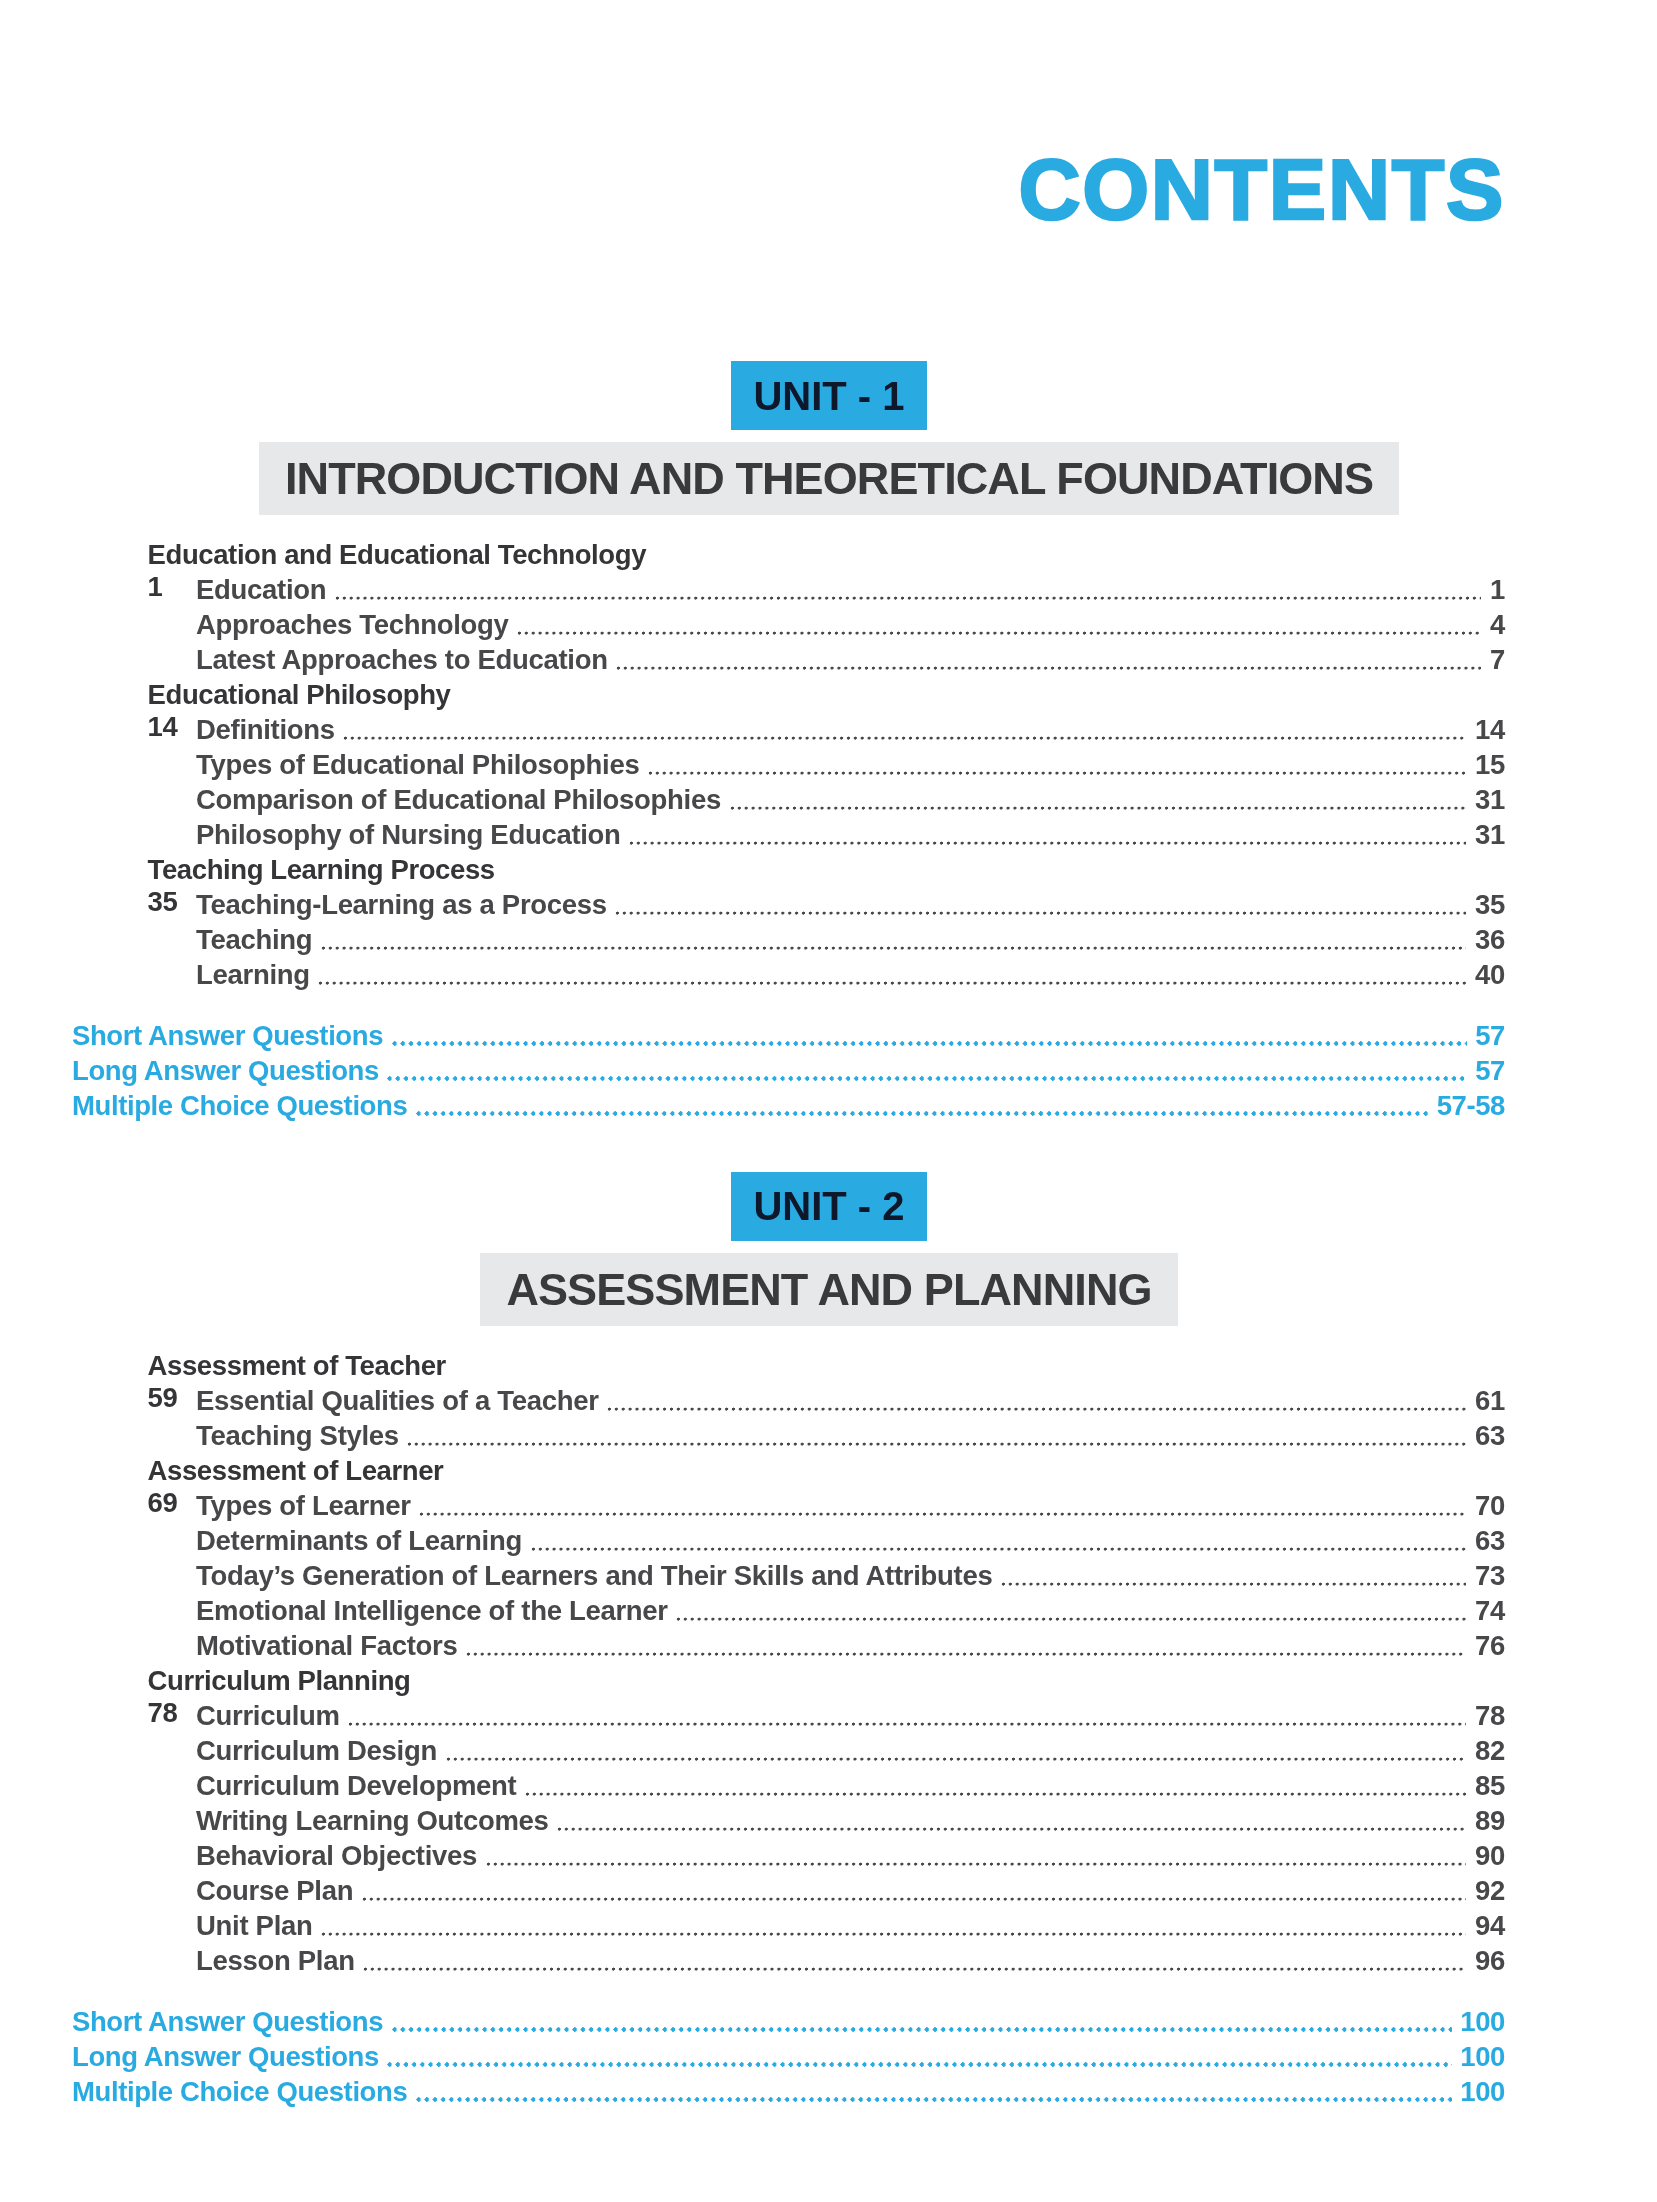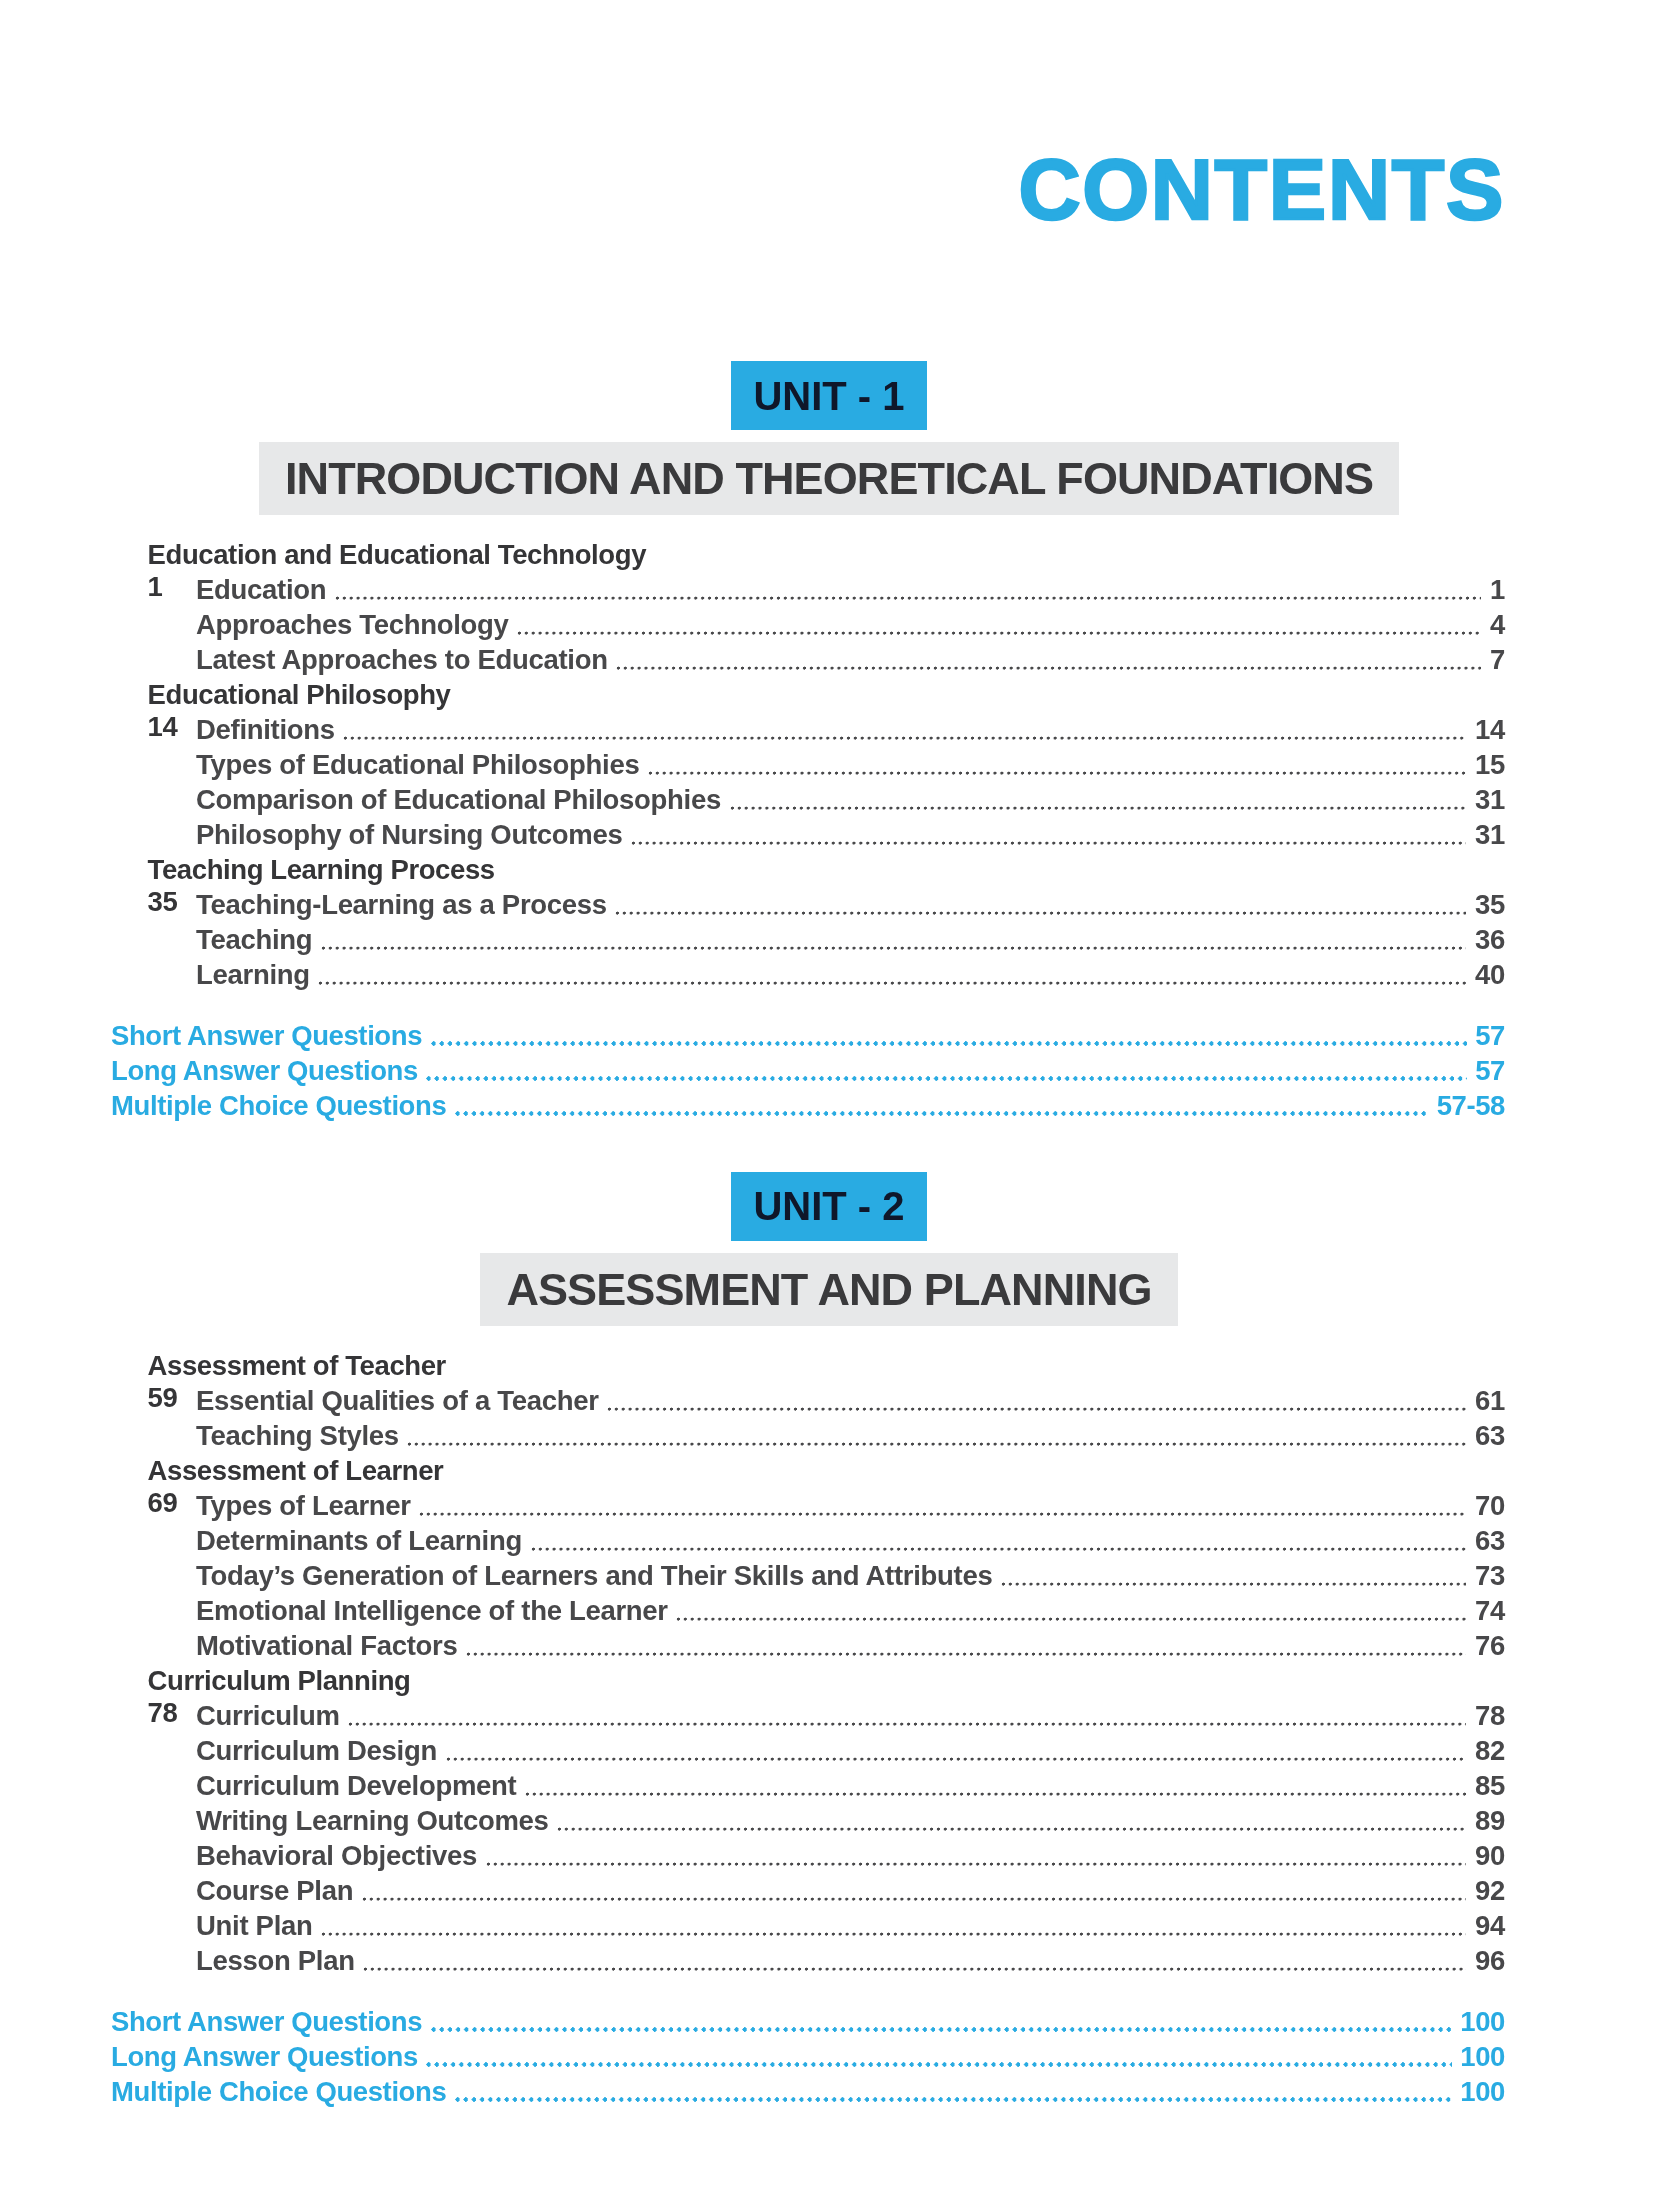--- a/index.html
+++ b/index.html
@@ -43,21 +43,21 @@
     margin:12px auto 0;
     background:var(--band);
     color:#3a3a3c;
     font-weight:bold;
     font-size:45px;
     line-height:1;
     letter-spacing:-0.9px;
     padding:13.8px 26px;
   }
   .entries{margin:24px 153px 0 139px;}
-  .questions{margin:26px 153px 0 111px;}
+  .questions{margin:26px 153px 0 72px;}
   .row{
     display:flex;
     align-items:baseline;
     height:35px;
     font-size:27.5px;
     color:var(--ink);
     letter-spacing:-0.3px;
   }
   .row .lbl{white-space:nowrap;}
   .row .pg{white-space:nowrap;}
@@ -147,21 +147,21 @@
     <span class="pg">15</span>
   </div>
 
   <div class="row sub">
     <span class="lbl">Comparison of Educational Philosophies</span>
     <span class="dots"></span>
     <span class="pg">31</span>
   </div>
 
   <div class="row sub">
-    <span class="lbl">Philosophy of Nursing Outcomes</span>
+    <span class="lbl">Philosophy of Nursing Education</span>
     <span class="dots"></span>
     <span class="pg">31</span>
   </div>
 
   <div class="row main">
     <span class="lbl">Teaching Learning Process</span>
     <span class="dots"></span>
     <span class="pg">35</span>
   </div>
 

